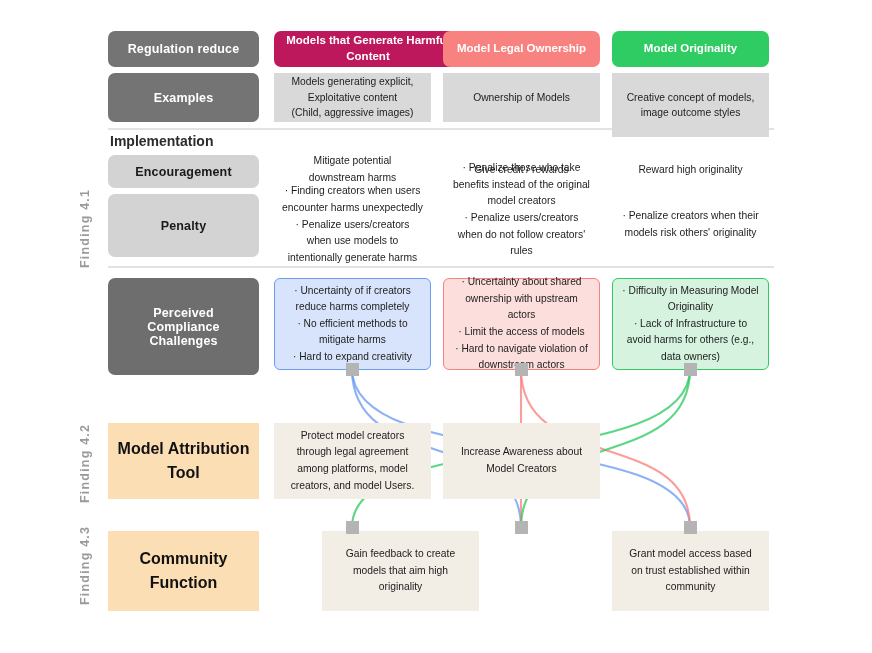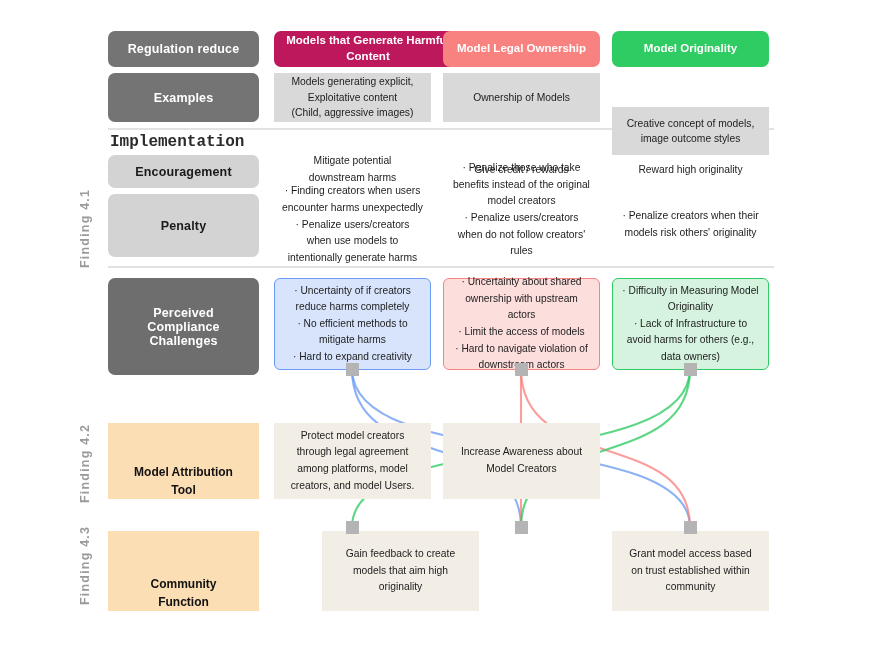--- a/index.html
+++ b/index.html
@@ -25,30 +25,30 @@
 
   
   .cell{background:#d9d9d9;color:#1c1c1c;font-size:10.3px;line-height:1.5;}
   .plain{background:transparent;color:#1c1c1c;font-size:10.3px;line-height:1.62;}
 
   
   .chal{border-radius:6px;border-width:1.6px;border-style:solid;
         color:#1c1c1c;font-size:10.2px;line-height:1.62;}
 
   
-  .orange{background:#fbdeb4;color:#111111;font-weight:bold;font-size:12px;line-height:1.5;align-items:flex-end;}
+  .orange{background:#fbdeb4;color:#111111;font-weight:bold;font-size:16px;line-height:1.5;}
   .beige{background:#f2ede5;color:#1c1c1c;font-size:10.3px;line-height:1.62;}
 
   
   .vlabel{position:absolute;color:#9a9a9a;font-weight:bold;font-size:12.5px;
           letter-spacing:1.2px;white-space:nowrap;
           transform-origin:0 0;transform:rotate(-90deg);}
 
   .divider{position:absolute;height:1.5px;background:#e2e2e2;}
-  .implabel{position:absolute;font-size:16px;font-weight:bold;color:#2b2b2b;font-family:Liberation Mono, monospace;}
+  .implabel{position:absolute;font-size:14px;font-weight:bold;color:#2b2b2b;}
 
   svg.wires{position:absolute;left:0;top:0;width:872px;height:653px;
             pointer-events:none;overflow:visible;}
   .node{position:absolute;width:13px;height:13px;background:#b4b4b4;}
   .bul{display:block;}
 </style>
 </head>
 <body>
 
 <div id="root">
@@ -78,21 +78,21 @@
 
   <div class="box rowlabel" style="left:108px;top:73px;width:151px;height:49px;">
     <span class="txt">Examples</span>
   </div>
   <div class="box cell" style="left:274px;top:73px;width:157px;height:49px;">
     <span class="txt ml">Models generating explicit,<br>Exploitative content<br>(Child, aggressive images)</span>
   </div>
   <div class="box cell" style="left:443px;top:73px;width:157px;height:49px;">
     <span class="txt ml">Ownership of Models</span>
   </div>
-  <div class="box cell" style="left:612px;top:73px;width:157px;height:48px;margin-top:34px;">
+  <div class="box cell" style="left:612px;top:73px;width:157px;height:64px;">
     <span class="txt ml">Creative concept of models,<br>image outcome styles</span>
   </div>
 
   <div class="box rowlabel light" style="left:108px;top:155px;width:151px;height:33px;">
     <span class="txt">Encouragement</span>
   </div>
   <div class="box plain" style="left:274px;top:152px;width:157px;height:36px;">
     <span class="txt ml">Mitigate potential<br>downstream harms</span>
   </div>
   <div class="box plain" style="left:443px;top:152px;width:157px;height:36px;">

